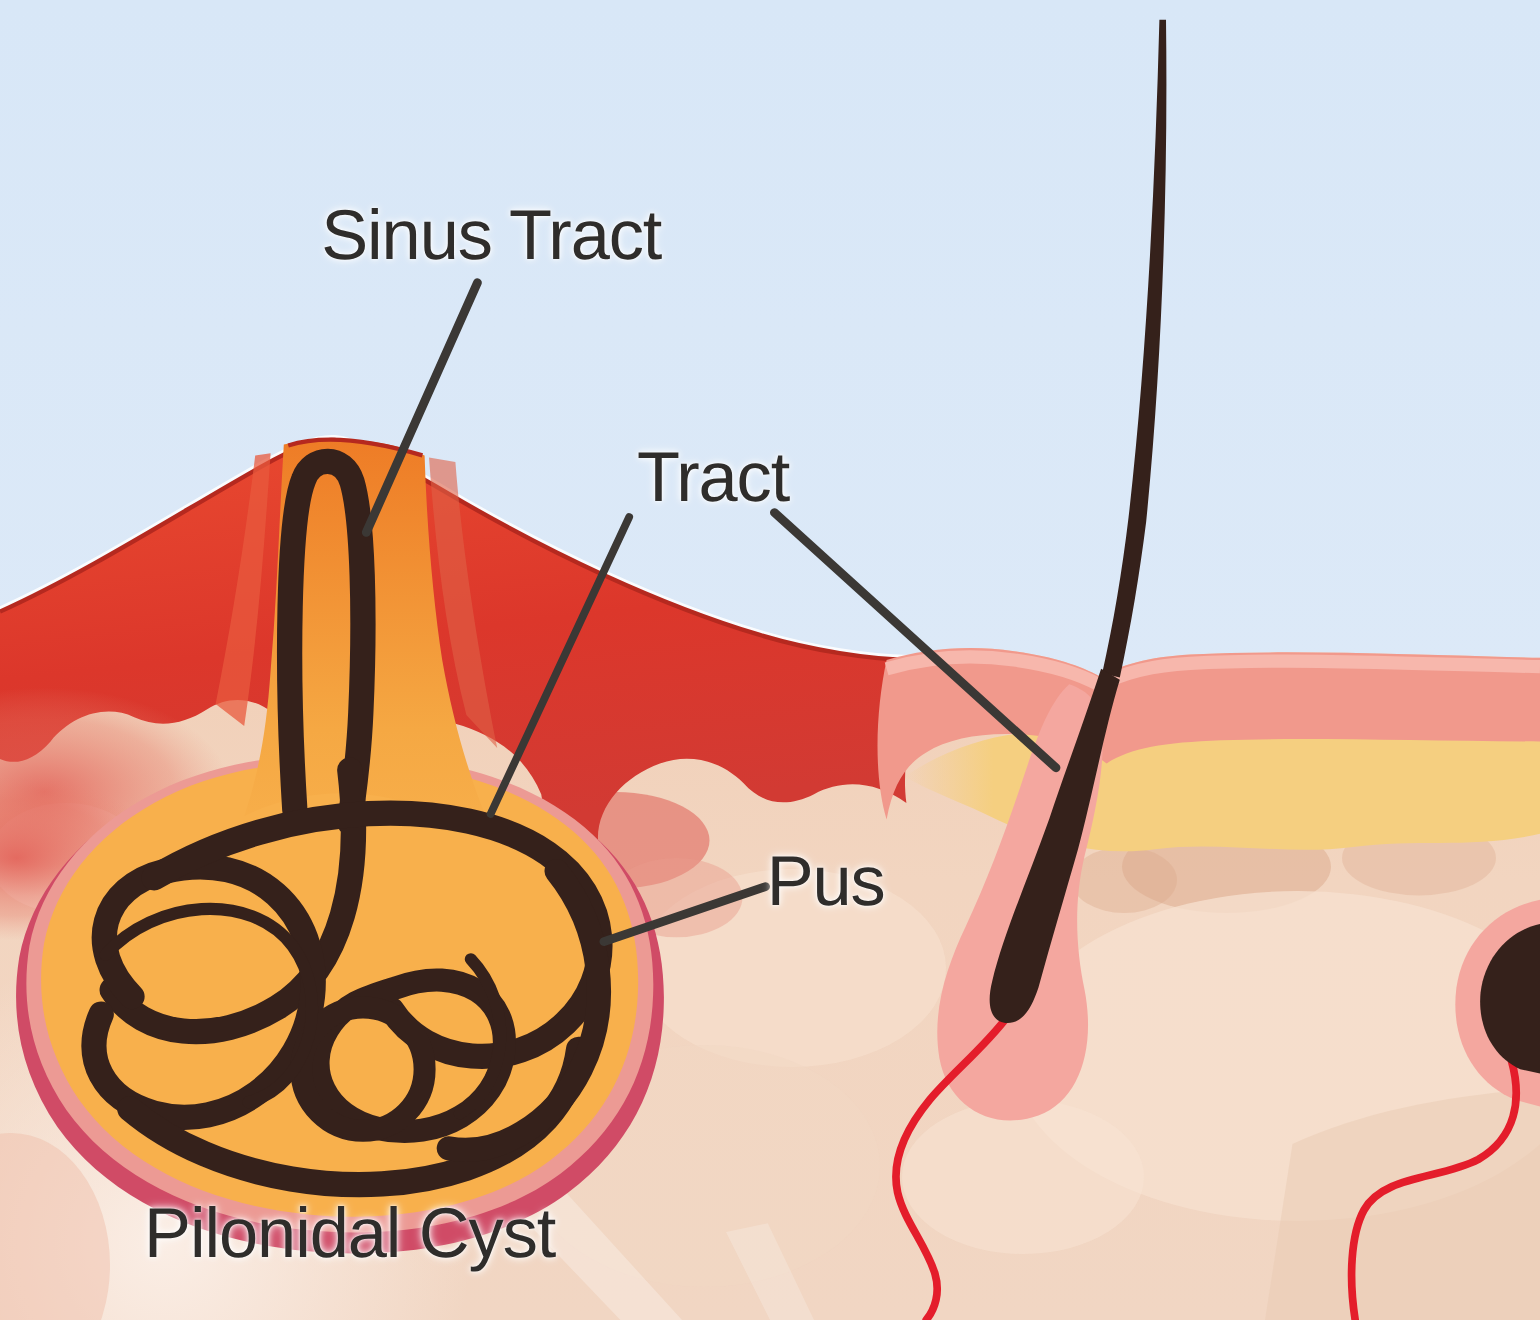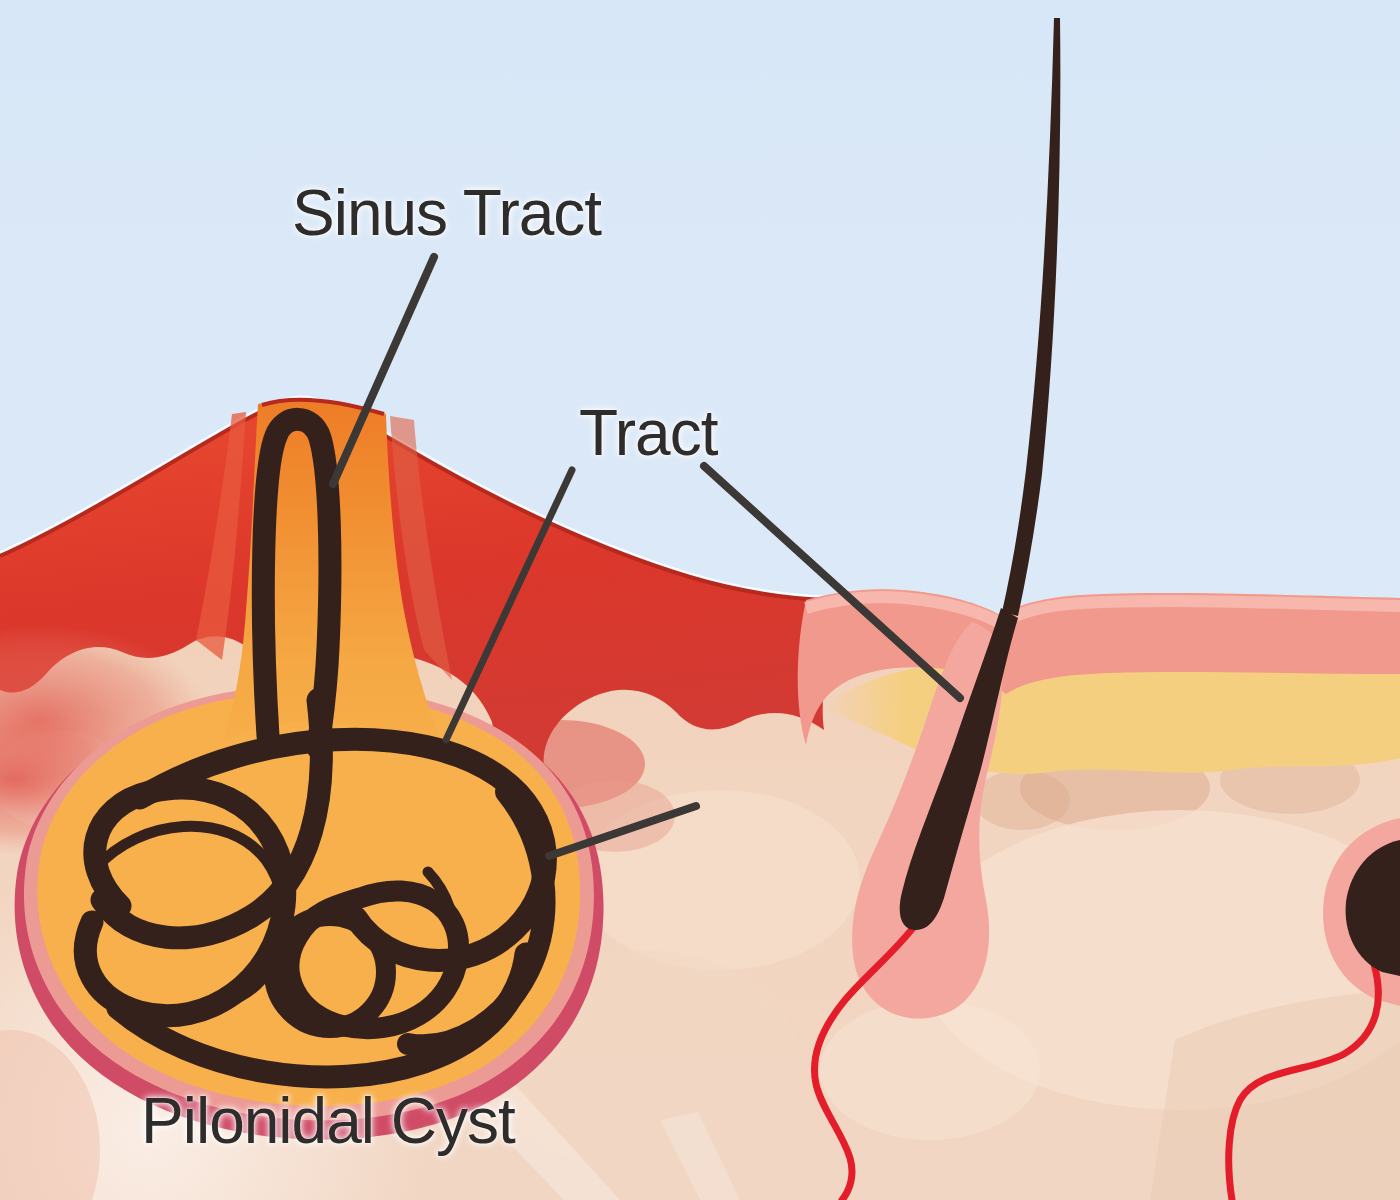--- a/index.html
+++ b/index.html
@@ -16,21 +16,21 @@
     font-weight:500;
     letter-spacing:-1px;
     color:#2F2D2B;
     white-space:nowrap;
     text-shadow:0 0 6px rgba(255,255,255,.95),0 0 2px rgba(255,255,255,.9),0 0 10px rgba(255,255,255,.7);
     user-select:none;
   }
   #label-sinus-tract{left:292px;top:176px;}
   #label-hair{left:579px;top:396px;}
   #label-pus{left:697px;top:764px;}
-  #label-pilonidal-cyst{left:141px;top:1084px;}
+  #label-pilonidal-cyst{left:131px;top:1084px;}
 </style>
 </head>
 <body>
 
 <div id="stage">
 <svg id="art" width="1400" height="1200" viewBox="0 0 1400 1200" xmlns="http://www.w3.org/2000/svg">
   <defs>
     <linearGradient id="gradSky" x1="0" y1="0" x2="0" y2="1">
       <stop offset="0" stop-color="#D8E7F7"></stop>
           <stop offset="1" stop-color="#E0EBF8"></stop>
@@ -181,14 +181,15 @@
   <g stroke="#3B3835" stroke-linecap="round" fill="none">
     <path stroke-width="8" d="M 434,257 L 333,484"></path>
     <path stroke-width="7" d="M 572,470 L 446,740"></path>
     <path stroke-width="8" d="M 704,466 L 960,698"></path>
     <path stroke-width="8" d="M 696,806 L 549,856"></path>
   </g>
 </svg>
 
 <div class="diagram-label" id="label-sinus-tract">Sinus Tract</div>
 <div class="diagram-label" id="label-hair">Tract</div>
+<div class="diagram-label" id="label-pus">Pus</div>
 <div class="diagram-label" id="label-pilonidal-cyst">Pilonidal Cyst</div>
 </div>
 
 </body></html>

